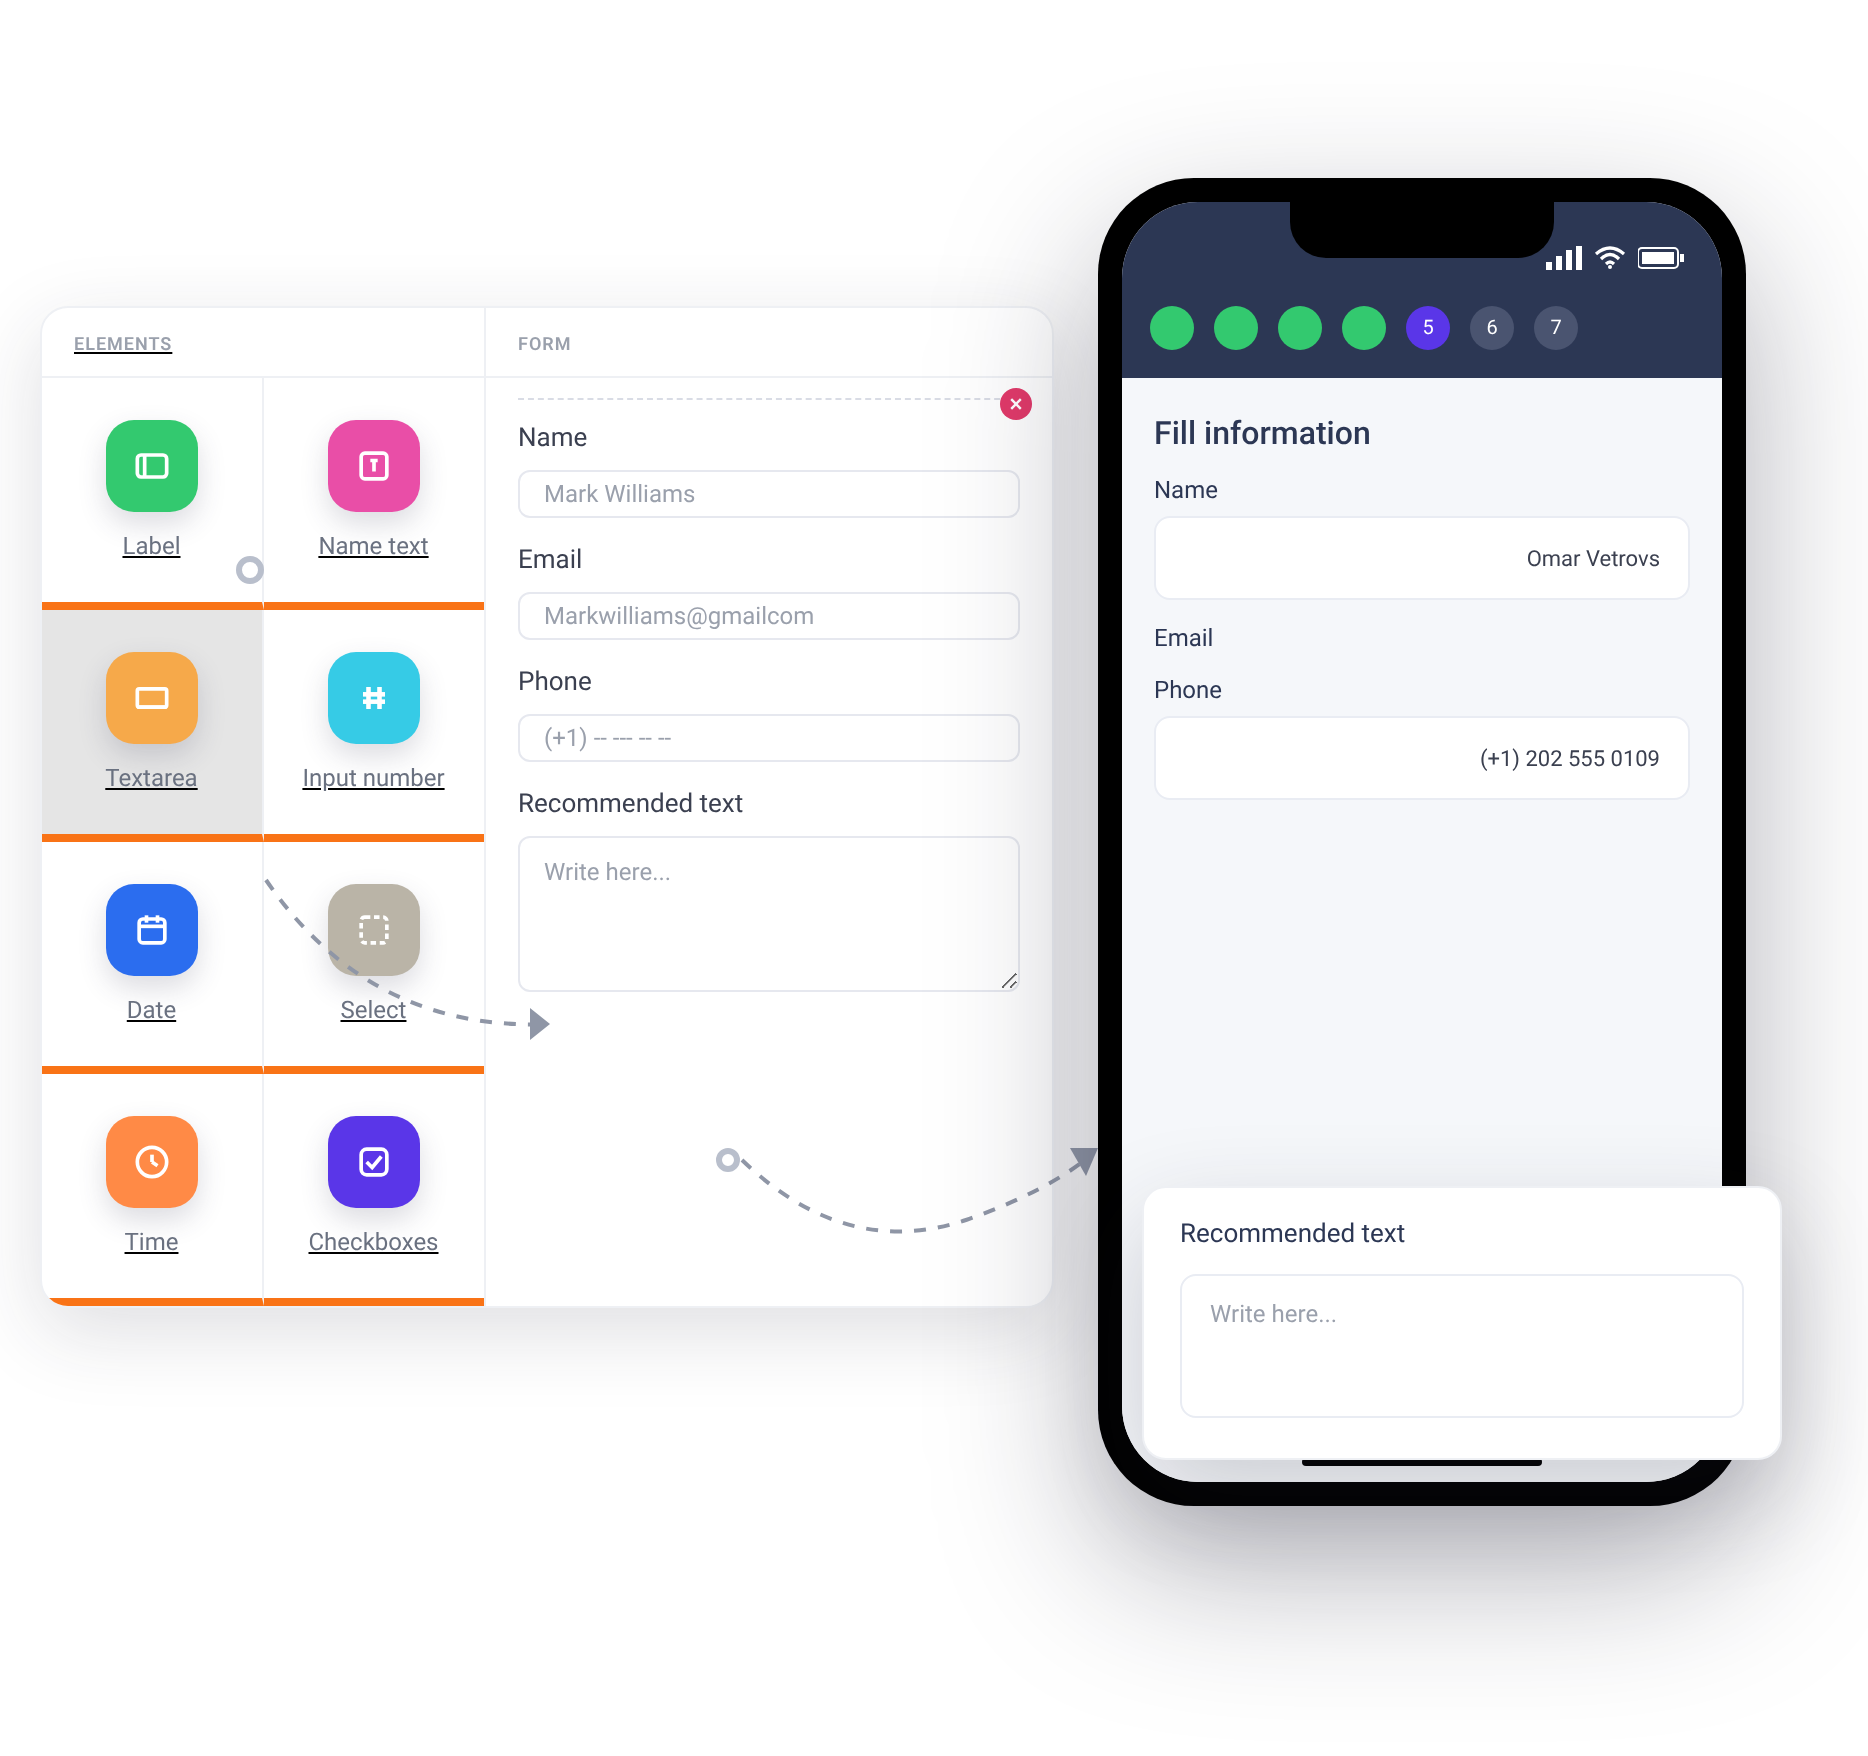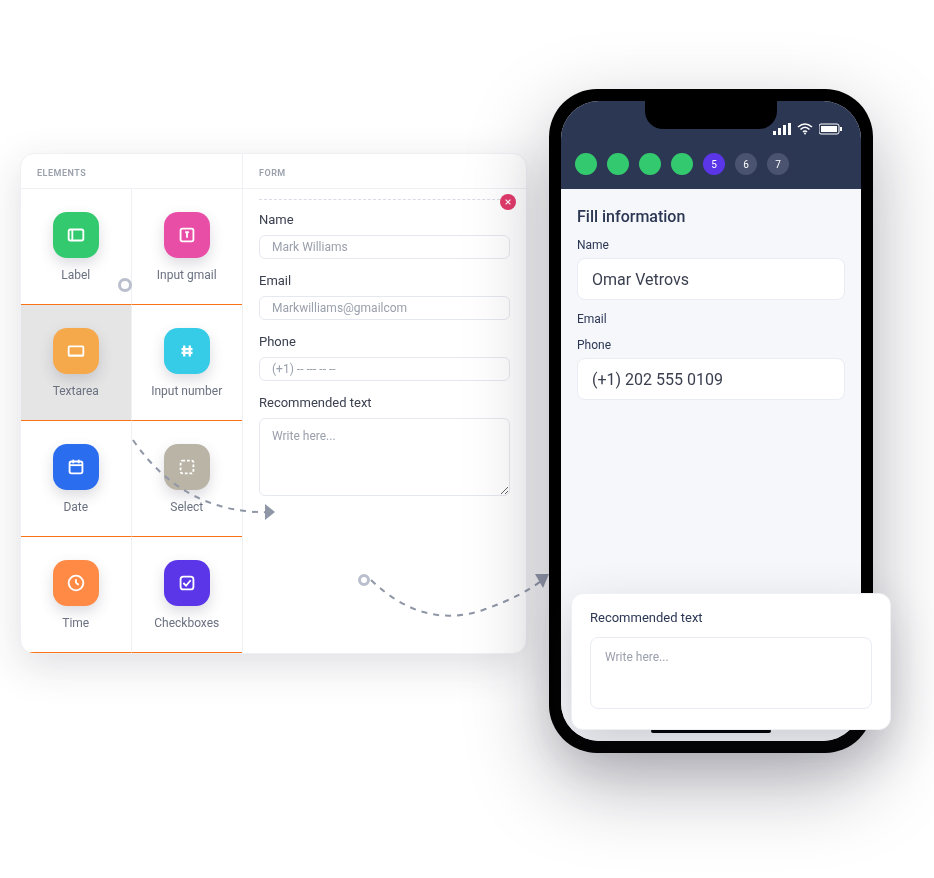--- a/index.html
+++ b/index.html
@@ -13,36 +13,37 @@
       background: #fff;
       border: 1px solid #eef0f4;
       border-radius: 14px;
       box-shadow: 0 12px 40px rgba(40,40,60,.15);
       display: flex;
       overflow: hidden;
     }
     .elements-col {
       width: 222px;
       border-right: 1px solid #eef0f4;
+      text-decoration: underline;
     }
     .panel-heading {
       font-size: 9px; letter-spacing: .5px;
       font-weight: 600; color: #9aa0ac;
       padding: 14px 16px 10px;
       border-bottom: 1px solid #eef0f4;
       text-transform: uppercase;
     }
     .grid {
       display: grid;
       grid-template-columns: 1fr 1fr;
     }
     .cell {
       height: 116px;
       border-right: 1px solid #eef0f4;
-      border-bottom: 1px solid #f97316;
+      border-bottom: 4px solid #f97316;
       display: flex; flex-direction: column;
       align-items: center; justify-content: center;
       gap: 10px;
     }
     .cell:nth-child(2n) { border-right: none; }
     .cell.selected { background: #e5e5e5; }
     .tile {
       width: 46px; height: 46px; border-radius: 14px;
       display:flex; align-items:center; justify-content:center;
       box-shadow: 0 6px 14px rgba(60,60,90,.18);
@@ -127,21 +128,21 @@
     .step.done { background:#33c96f; }
     .step.current { background:#5a36e8; }
     .step.upcoming { background:#4a5470; }
 
     .phone-body { flex:1; background:#f5f7fa; padding:18px 16px 0; display:flex; flex-direction:column; gap:12px; }
     .phone-title { font-size:16px; color:#2c3754; font-weight:500; }
     .p-label { font-size:12px; color:#2c3754; }
     .p-input {
       width:100%; height:42px; background:#fff;
       border:1px solid #e9ecf3; border-radius:8px;
-      padding:0 14px; font-size:16px; color:#3b4050;
+      padding:0 14px; font-size:11px; color:#3b4050;text-align:right;
     }
     .p-input::placeholder{color:#9aa0ac;}
 
     .rec-card {
       position:absolute; left:571px; top:593px;
       width:320px; background:#fff;
       border:1px solid #eef0f4; border-radius:12px;
       padding:16px 18px 20px;
       box-shadow: 0 18px 50px rgba(40,40,60,.20);
       z-index:30;
@@ -190,21 +191,21 @@
       </div>
 
       <div class="cell">
         <div class="tile tile-text">
           <svg viewBox="0 0 24 24" fill="none" stroke="#fff" stroke-width="2">
               <rect x="5" y="5" width="14" height="14" rx="2"></rect>
               <line x1="12" y1="9" x2="12" y2="15"></line>
               <line x1="10" y1="9" x2="14" y2="9"></line>
             </svg>
         </div>
-        <span>Input gmail</span>
+        <span>Name text</span>
       </div>
 
       <div class="cell selected">
         <div class="tile tile-area">
           <svg viewBox="0 0 24 24" fill="none" stroke="#fff" stroke-width="2">
               <rect x="4" y="7" width="16" height="10" rx="1"></rect>
               <line x1="4" y1="17" x2="20" y2="17"></line>
             </svg>
         </div>
         <span>Textarea</span>

